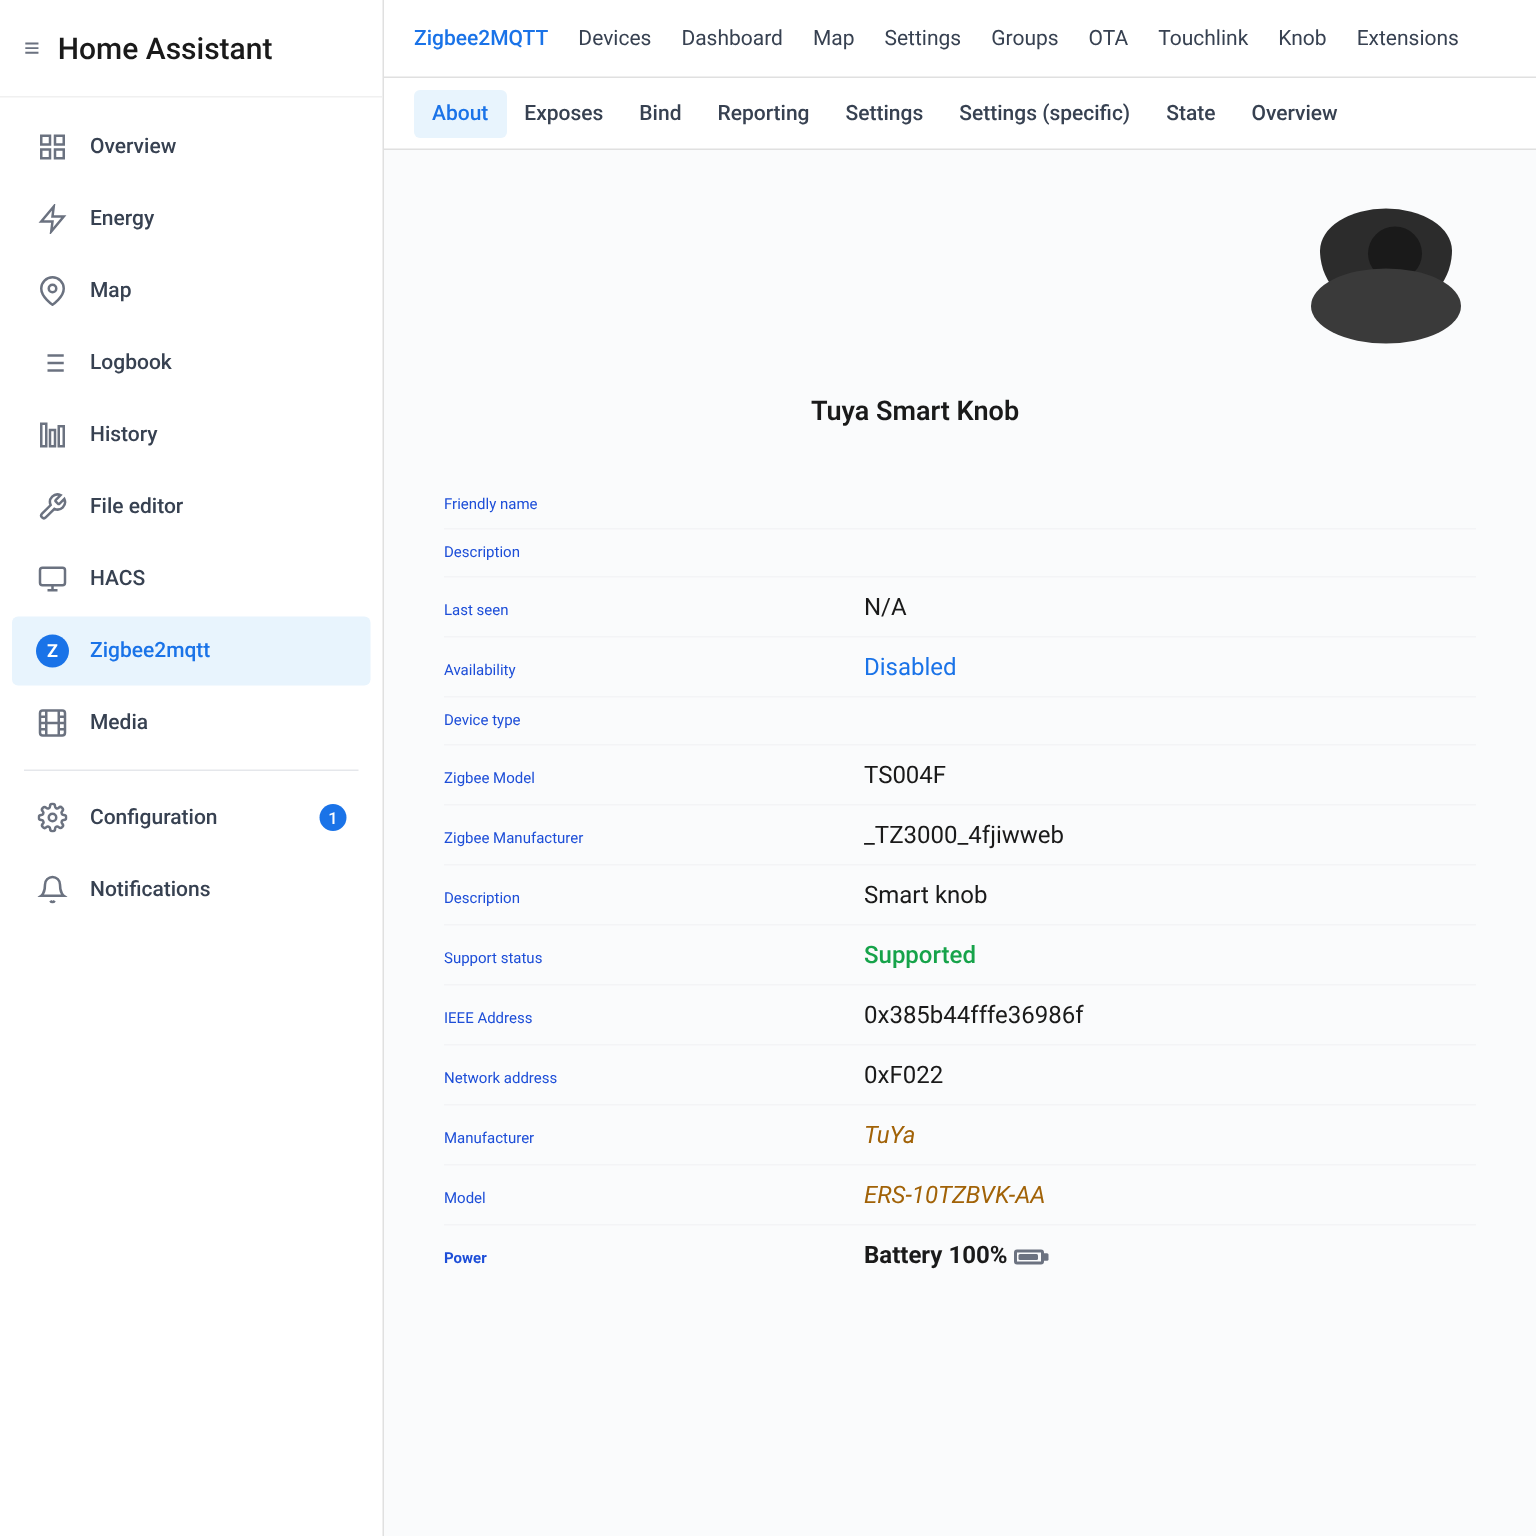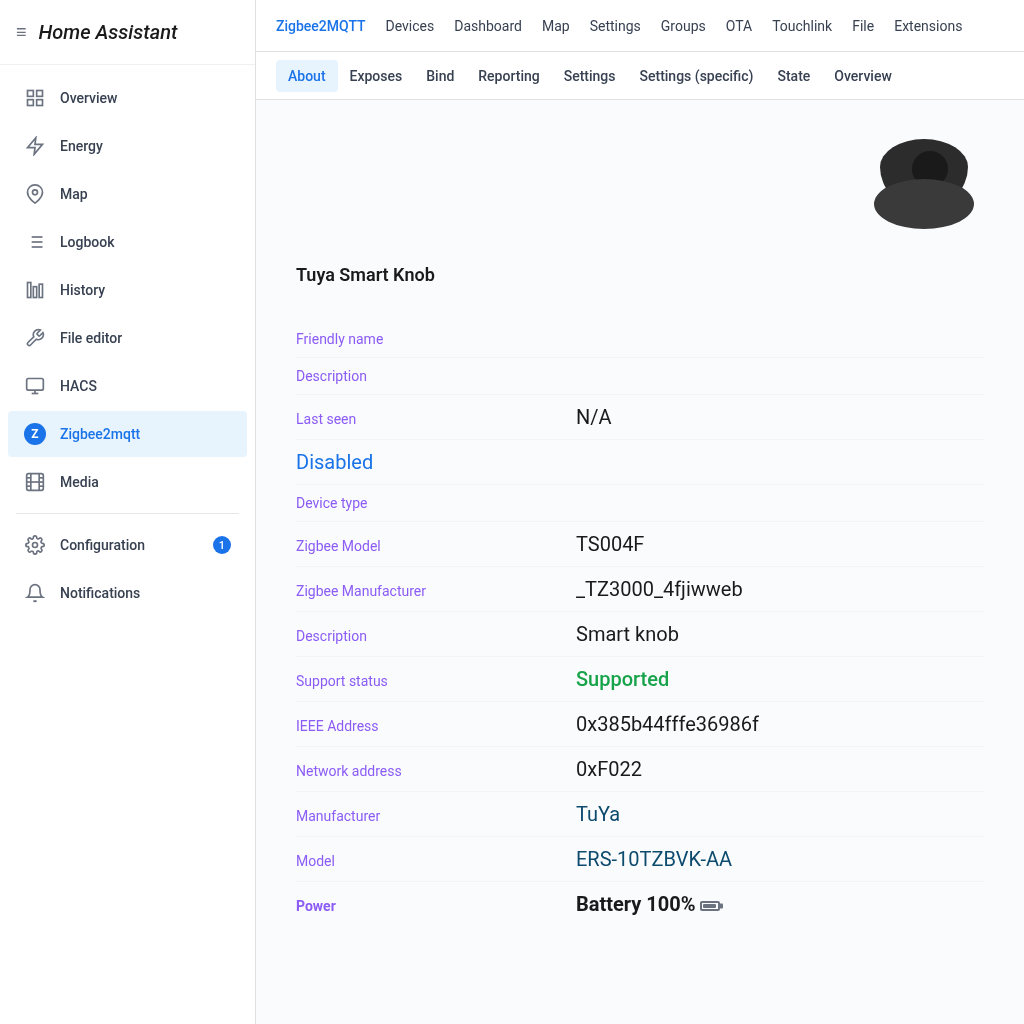--- a/index.html
+++ b/index.html
@@ -38,21 +38,20 @@
     }
     .sidebar-menu-icon {
       color: #6b7280;
       font-size: 18px;
       cursor: pointer;
     }
     .sidebar-title {
       font-size: 20px;
       font-weight: 500;
       color: #1a1a1a;
-      font-style: italic;
     }
     .sidebar-nav {
       flex: 1;
       overflow-y: auto;
       padding: 8px 0;
     }
     .sidebar-item {
       display: flex;
       align-items: center;
       padding: 12px 16px;
@@ -215,31 +214,32 @@
       border-bottom: 1px solid #f3f4f6;
       align-items: baseline;
     }
     .info-row:last-child {
       border-bottom: none;
       font-weight: bold;
     }
     .info-label {
       width: 280px;
       min-width: 280px;
-      font-size: 14px;
-      color: #8b5cf6;
+      font-size: 10px;
+      color: #1d4ed8;
     }
     .info-value {
-      font-size: 20px;
+      font-size: 16px;
       color: #1a1a1a;
       flex: 1;
     }
     .info-value.link {
-      color: #0c4a6e;
+      color: #a16207;
       cursor: pointer;
+      font-style: italic;
     }
     .info-value.disabled {
       color: #1a73e8;
     }
     .info-value.supported {
       color: #16a34a;
       font-weight: 500;
     }
     .battery-icon {
       display: inline-block;
@@ -421,21 +421,21 @@
     <div class="top-nav">
       <div id="top-nav-items" style="display: flex; gap: 20px; align-items: center;">
           <div class="top-nav-item active">Zigbee2MQTT</div>
           <div class="top-nav-item">Devices</div>
           <div class="top-nav-item">Dashboard</div>
           <div class="top-nav-item">Map</div>
           <div class="top-nav-item">Settings</div>
           <div class="top-nav-item">Groups</div>
           <div class="top-nav-item">OTA</div>
           <div class="top-nav-item">Touchlink</div>
-          <div class="top-nav-item">File</div>
+          <div class="top-nav-item">Knob</div>
           <div class="top-nav-item">Extensions</div>
         </div>
     </div>
 
     <div class="sub-nav">
       <div id="sub-nav-items" style="display:flex;gap:0;">
           <div class="sub-nav-item active">About</div>
           <div class="sub-nav-item">Exposes</div>
           <div class="sub-nav-item">Bind</div>
           <div class="sub-nav-item">Reporting</div>
@@ -450,37 +450,38 @@
       <div class="device-header">
         <div class="device-image">
           <div class="knob-shape">
             <div class="knob-top">
               <div class="knob-hole"></div>
             </div>
             <div class="knob-base"></div>
           </div>
         </div>
       </div>
-      <div style="display:flex;justify-content:flex-start;margin-bottom:16px;margin-right:60px;">
+      <div style="display:flex;justify-content:center;margin-bottom:16px;margin-right:60px;">
         <div class="device-name">Tuya Smart Knob</div>
       </div>
       <div id="device-fields">
           <div class="info-row">
     <div class="info-label">Friendly name</div>
     <div class="info-value"></div>
   </div>
           <div class="info-row">
     <div class="info-label">Description</div>
     <div class="info-value"></div>
   </div>
           <div class="info-row">
     <div class="info-label">Last seen</div>
     <div class="info-value">N/A</div>
   </div>
           <div class="info-row">
+    <div class="info-label">Availability</div>
     <div class="info-value disabled">Disabled</div>
   </div>
           <div class="info-row">
     <div class="info-label">Device type</div>
   </div>
           <div class="info-row">
     <div class="info-label">Zigbee Model</div>
     <div class="info-value">TS004F</div>
   </div>
           <div class="info-row">

